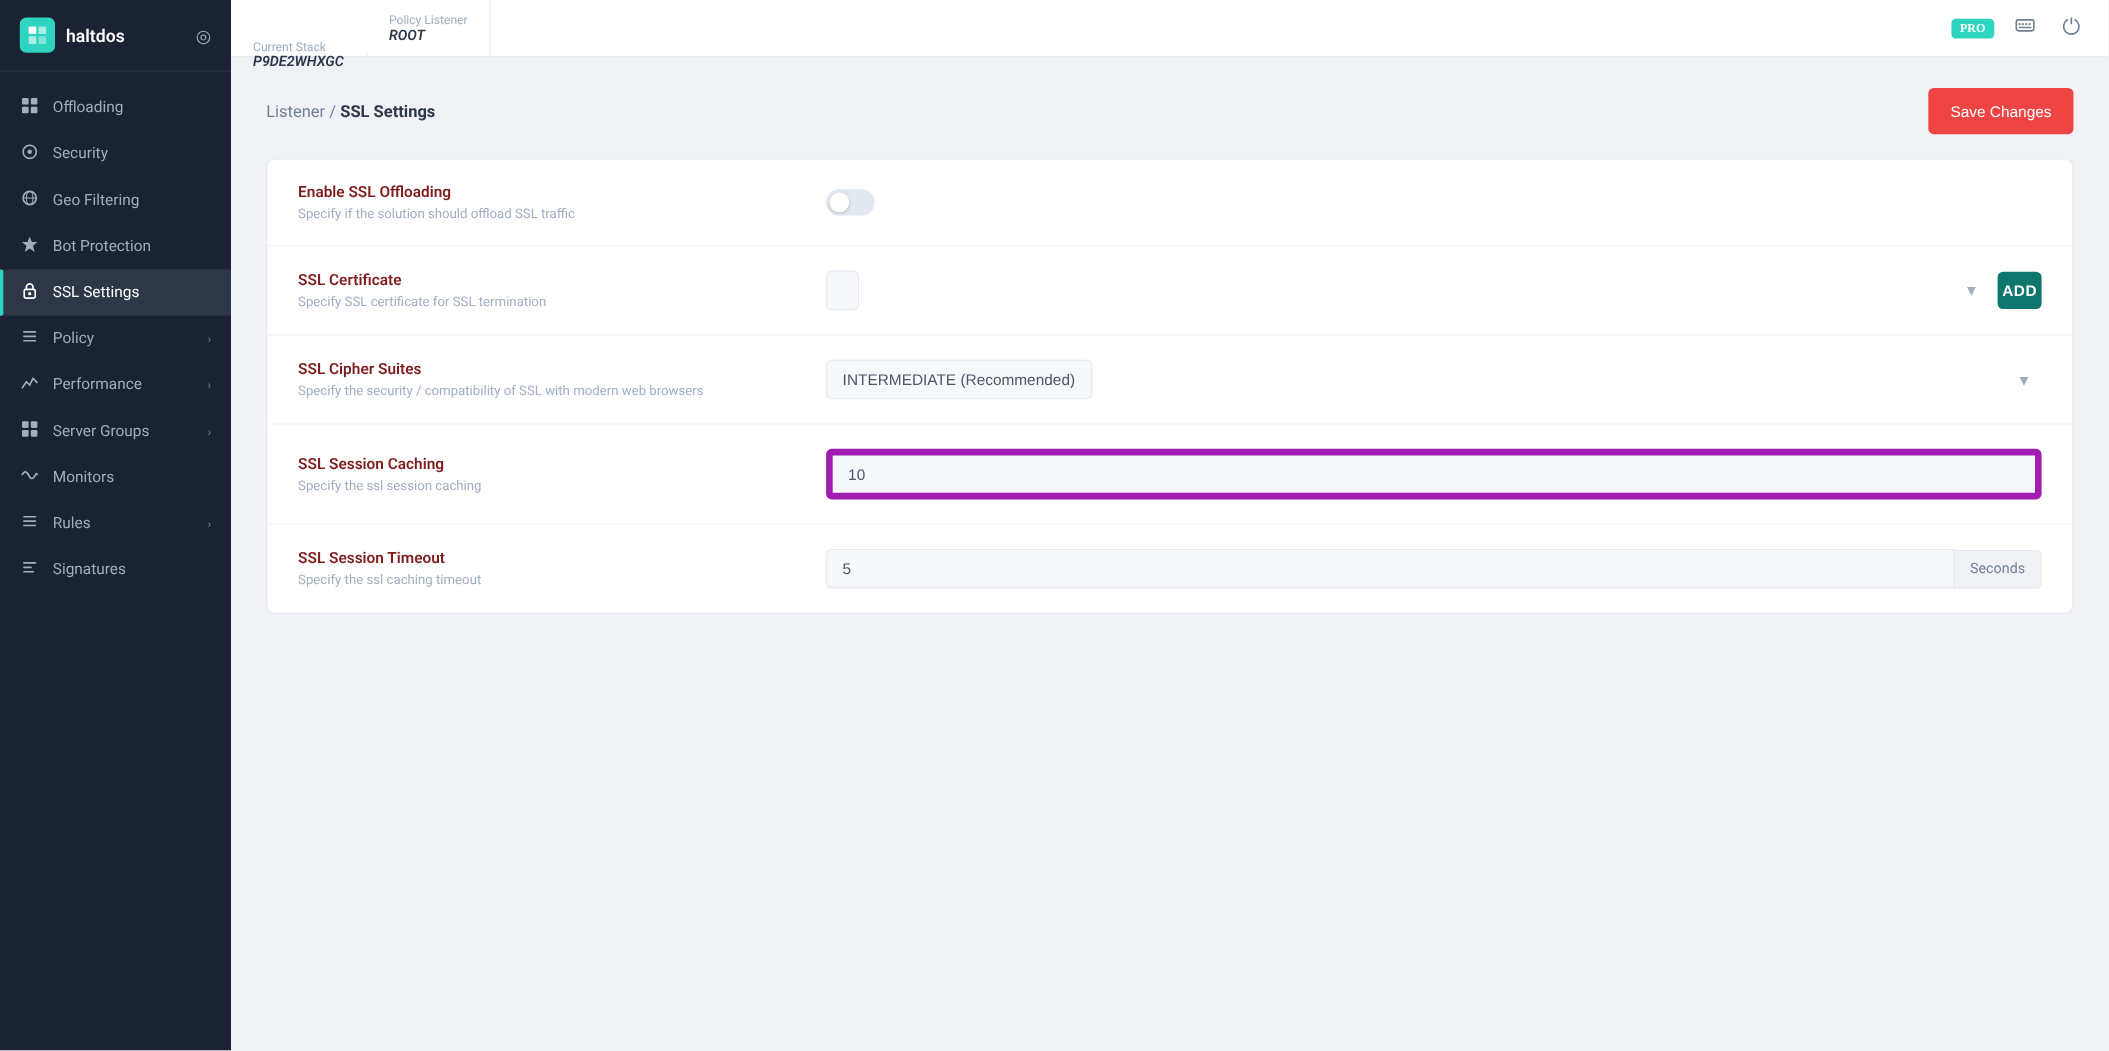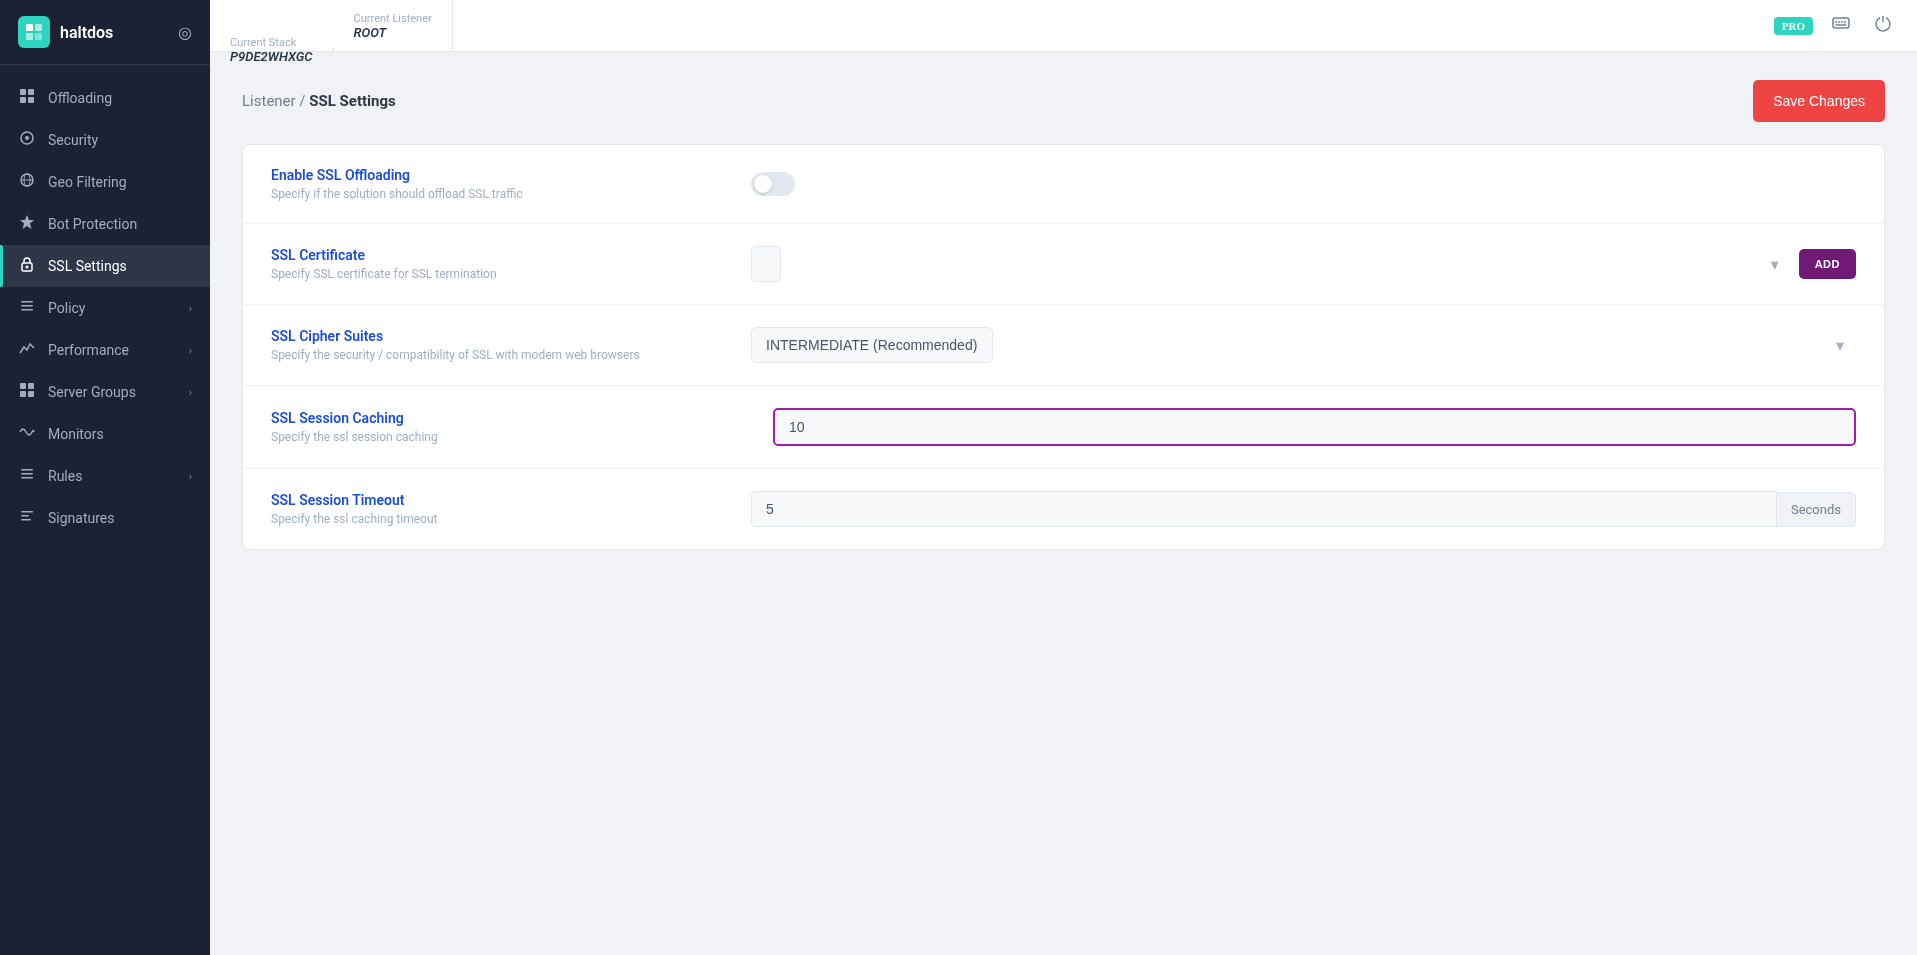--- a/index.html
+++ b/index.html
@@ -191,21 +191,21 @@
       padding: 22px 28px;
       border-bottom: 1px solid #f0f2f5;
     }
     .form-row:last-child { border-bottom: none; }
     .form-row-label {
       flex: 0 0 480px;
     }
     .form-row-title {
       font-size: 14px;
       font-weight: 600;
-      color: #1d4ed8;
+      color: #7f1d1d;
       margin-bottom: 4px;
     }
     .form-row-desc {
       font-size: 12px;
       color: #a0aec0;
     }
     .form-row-control {
       flex: 1;
       display: flex;
       align-items: center;
@@ -258,36 +258,35 @@
       top: 50%;
       transform: translateY(-50%);
       color: #a0aec0;
       pointer-events: none;
     }
 
     
     .form-input {
       flex: 1;
       padding: 9px 14px;
-      border: 2px solid #a21caf;
+      border: 6px solid #a21caf;
       border-radius: 5px;
       background: #f7f8fa;
       font-size: 14px;
       color: #4a5568;
-      margin-left: 22px;
     }
 
     
     .add-btn {
-      background: #701a75;
+      background: #0f766e;
       color: white;
       border: none;
-      padding: 9px 16px;
+      padding: 9px 4px;
       border-radius: 5px;
-      font-size: 11px;
+      font-size: 14px;
       font-weight: 600;
       cursor: pointer;
       letter-spacing: 0.5px;
     }
 
     
     .unit-badge {
       background: #f0f2f5;
       border: 1px solid #e2e8f0;
       border-radius: 0 5px 5px 0;
@@ -456,21 +455,21 @@
 
 <div class="main">
 
   <div class="topbar">
     <div class="topbar-stack">
       <div class="topbar-section">
         <span class="topbar-section-label">Current Stack</span>
         <span class="topbar-section-value">P9DE2WHXGC</span>
       </div>
       <div class="topbar-section">
-        <span class="topbar-section-label">Current Listener</span>
+        <span class="topbar-section-label">Policy Listener</span>
         <span class="topbar-section-value">ROOT</span>
       </div>
     </div>
     <div class="topbar-right">
       <span class="pro-badge">PRO</span>
       <button class="topbar-icon-btn">
         <svg width="20" height="20" viewBox="0 0 20 20" fill="none" stroke="currentColor" stroke-width="1.5">
             <rect x="2" y="5" width="16" height="10" rx="2"></rect>
             <line x1="5" y1="9" x2="5" y2="9" stroke-width="2" stroke-linecap="round"></line>
             <line x1="8" y1="9" x2="8" y2="9" stroke-width="2" stroke-linecap="round"></line>

